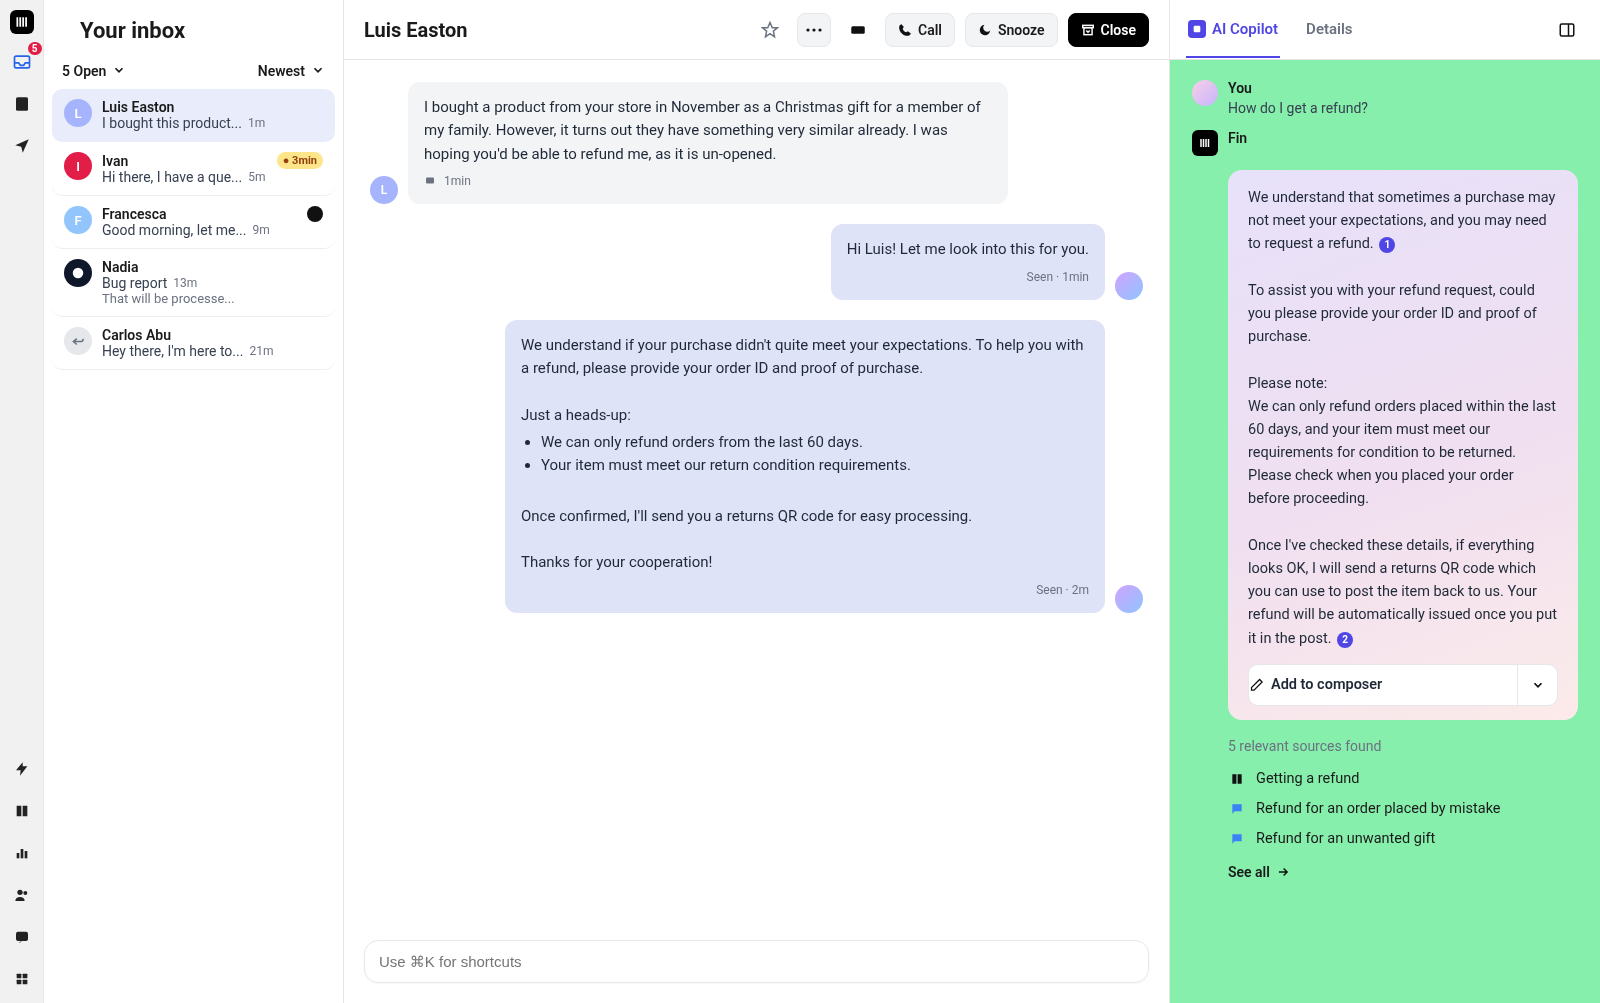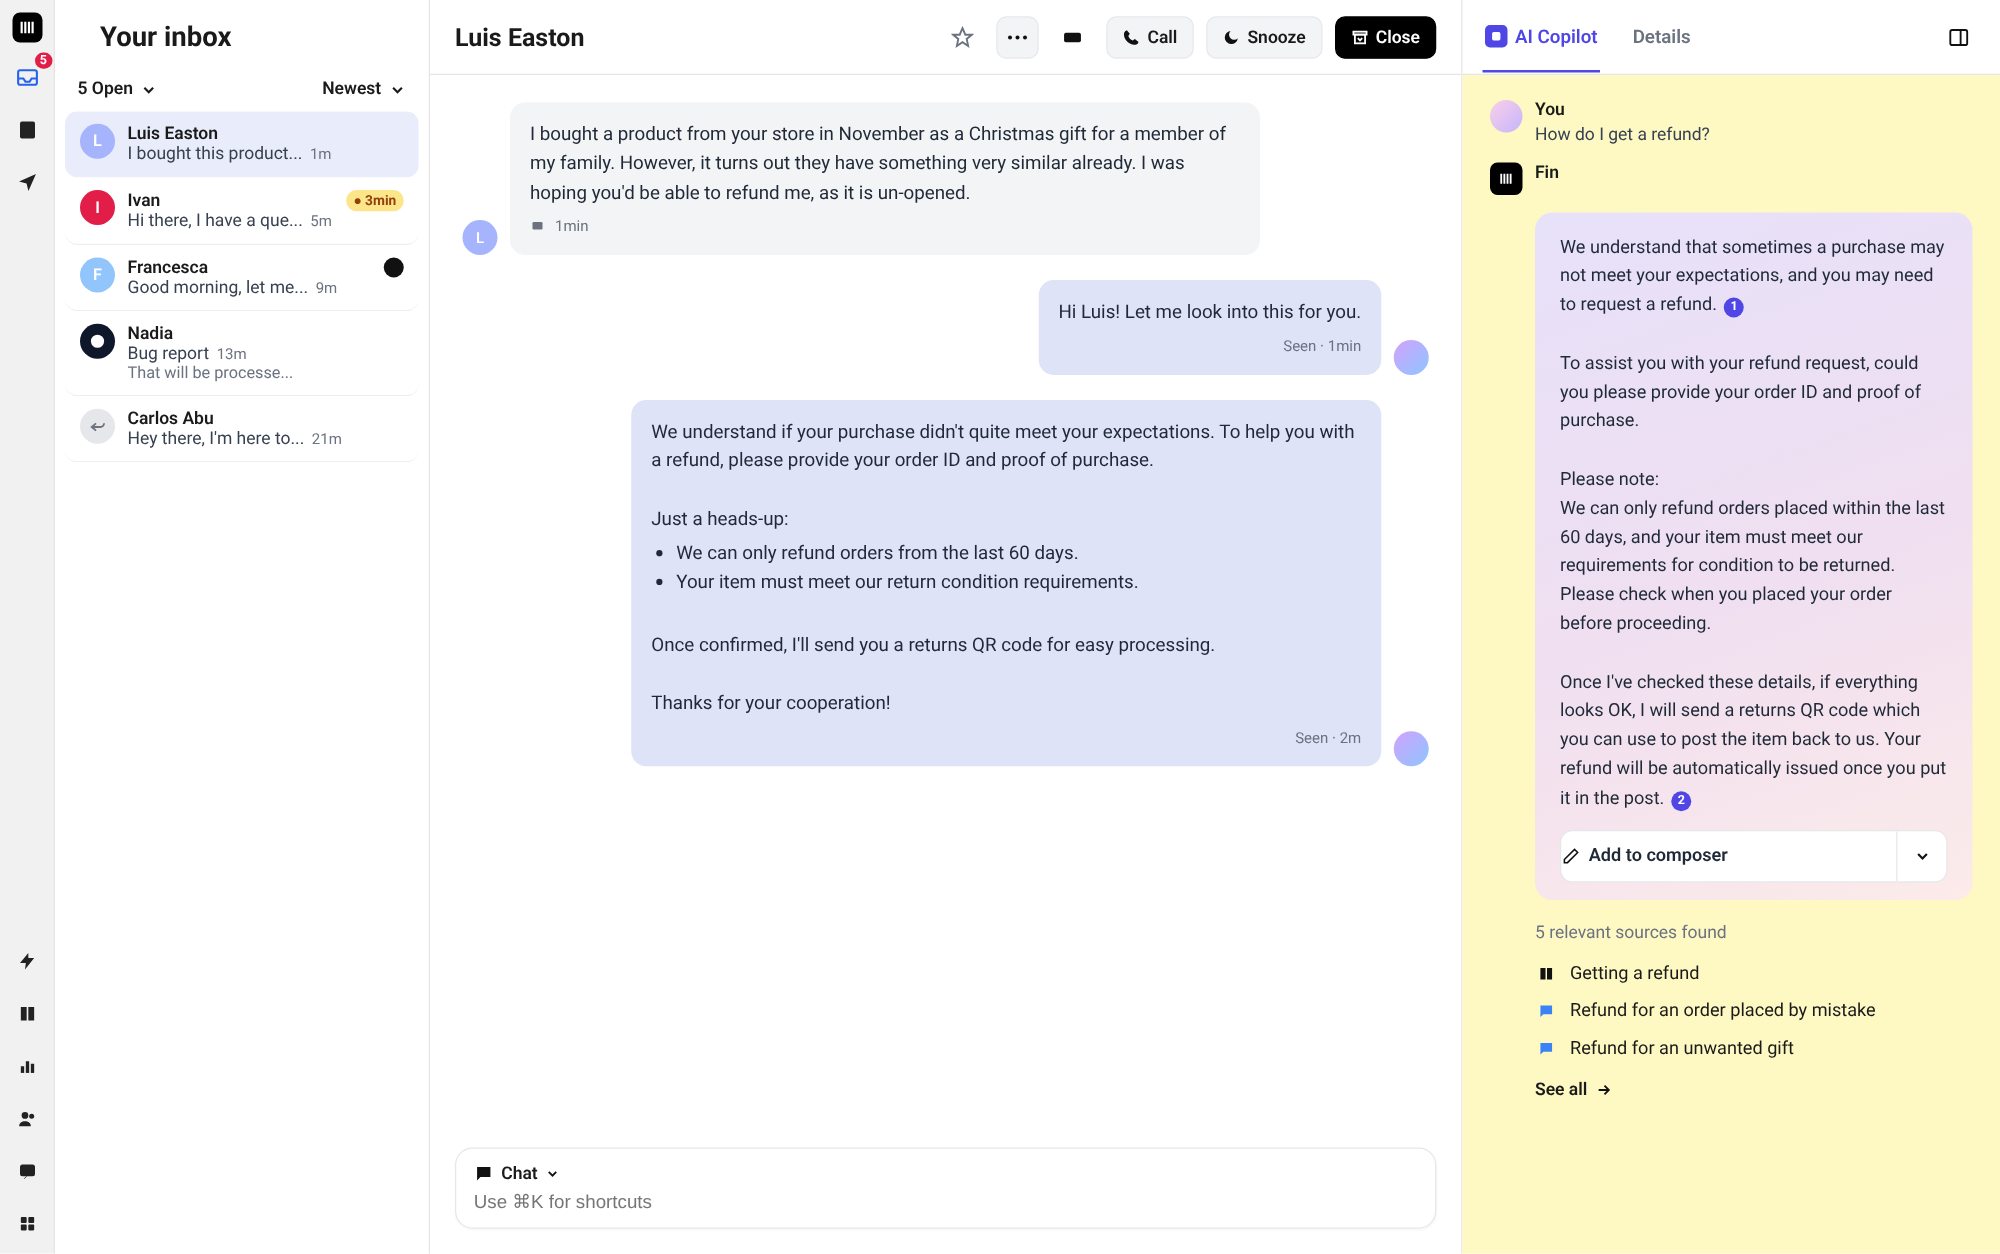--- a/index.html
+++ b/index.html
@@ -12,21 +12,21 @@
 .nav-rail .nav-item { width: 28px; height: 28px; display:flex;align-items:center;justify-content:center; border-radius:6px; cursor:pointer; position:relative; color:#222; }
 .nav-rail .nav-item.active { color:#2563eb; }
 .nav-rail .badge { position:absolute; top:-6px; right:-6px; background:#e11d48; color:#fff; font-size:10px; font-weight:700; border-radius:8px; padding:1px 4px; }
 .nav-rail .spacer { flex:1; }
 
 
 .inbox { width: 300px; border-right:1px solid #e5e5e5; display:flex; flex-direction:column; }
 .inbox-header { padding: 18px 36px 8px; }
 .inbox-title { font-size: 22px; font-weight: 700; }
 .inbox-toolbar { display:flex; align-items:center; justify-content:space-between; padding: 12px 18px 10px; }
-.tb-btn { display:flex; align-items:flex-end; gap:6px; cursor:pointer; font-weight:600; font-size:14px; }
+.tb-btn { display:flex; align-items:flex-start; gap:6px; cursor:pointer; font-weight:600; font-size:14px; }
 .tb-btn svg { width:14px; height:14px; }
 .conv-list { flex:1; overflow-y:auto; padding: 0 8px; }
 .conv { display:flex; gap:10px; padding:10px 12px; border-radius:10px; cursor:pointer; border-bottom:1px solid #eee; }
 .conv.selected { background:#e9edfb; border-bottom-color:transparent; }
 .conv .avatar { width:28px; height:28px; border-radius:50%; flex-shrink:0; display:flex; align-items:center; justify-content:center; color:#fff; font-weight:600; font-size:13px; }
 .conv .body { flex:1; min-width:0; }
 .conv .row1 { display:flex; align-items:center; gap:6px; }
 .conv .name { font-weight:600; font-size:14px; white-space:nowrap; overflow:hidden; text-overflow:ellipsis; flex:1;}
 .conv .time { font-size:12px; color:#6b7280; }
 .conv .preview { font-size:14px; color:#374151; white-space:nowrap; overflow:hidden; text-overflow:ellipsis; }
@@ -57,21 +57,21 @@
 .composer input { border:none; outline:none; width:100%; font-size:15px; color:#6b7280; }
 .agent-av { width:28px; height:28px; border-radius:50%; background:linear-gradient(135deg,#d1a3ff,#8ec5ff); flex-shrink:0; }
 
 
 .rpanel { width:430px; display:flex; flex-direction:column; }
 .rpanel-header { height:60px; border-bottom:1px solid #e5e5e5; display:flex; align-items:center; padding:0 16px; gap:24px; }
 .rtab { font-weight:600; font-size:15px; color:#6b7280; padding:18px 2px; cursor:pointer; display:flex; align-items:center; gap:6px; border-bottom:2px solid transparent; }
 .rtab.active { color:#4f46e5; border-bottom-color:#4f46e5; }
 .rtab .ai-badge { width:18px; height:18px; border-radius:4px; background:#4f46e5; display:flex; align-items:center; justify-content:center; }
 .rpanel-header .grow { flex:1; }
-.rbody { flex:1; overflow-y:auto; padding:20px 22px; background:#fef9c3; }
+.rbody { flex:1; overflow-y:auto; padding:20px 22px; background:#86efac; }
 .rblock { display:flex; gap:10px; margin-bottom:14px; }
 .rblock .rav { width:26px; height:26px; border-radius:50%; background:#ddd; flex-shrink:0; display:flex;align-items:center;justify-content:center;font-size:11px; }
 .rblock .rav.fin { border-radius:6px; background:#000; color:#fff; font-weight:700; font-family:monospace; }
 .rblock .rct .rname { font-weight:600; font-size:14px; }
 .rblock .rct .rtext { font-size:14px; color:#374151; margin-top:4px; }
 .fin-card { margin-left:36px; border-radius:14px; padding:16px 20px 14px; background:linear-gradient(160deg, #e7e1fa 0%, #f0dff0 55%, #fcebe9 100%); font-size:14.5px; line-height:1.6; color:#1f2937; }
 .fin-card .cite { display:inline-flex; width:16px; height:16px; border-radius:50%; background:#4f46e5; color:#fff; font-size:10px; align-items:center; justify-content:center; margin-left:2px; font-weight:700; }
 .fin-actions { margin-top:14px; display:flex; gap:0; background:#fff; border-radius:10px; overflow:hidden; border:1px solid #e5e7eb; }
 .fin-actions .primary { flex:1; height:40px; display:flex; align-items:center; gap:7px; font-weight:600; cursor:pointer; }
 .fin-actions .drop { width:40px; display:flex; align-items:center; justify-content:center; border-left:1px solid #e5e7eb; cursor:pointer; }
@@ -302,29 +302,20 @@
         <div class="msg-row out">
           <div class="bubble out"><p>We understand if your purchase didn't quite meet your expectations. To help you with a refund, please provide your order ID and proof of purchase.</p><br><p>Just a heads-up:</p><ul>
               <li>We can only refund orders from the last 60 days.</li>
               <li>Your item must meet our return condition requirements.</li>
             </ul><br><p>Once confirmed, I'll send you a returns QR code for easy processing.</p><br><p>Thanks for your cooperation!</p><div class="meta">Seen ·   2m</div></div>
           <div class="agent-av"></div>
         </div>
       </div>
 
     <div class="composer">
-      <div class="chead">
-        <svg width="16" height="16" viewBox="0 0 24 24" fill="#111">
-            <path d="M4 4h16v12H8l-4 4z"></path>
-          </svg>
-        <span>Chat</span>
-        <svg width="12" height="12" viewBox="0 0 24 24" fill="none" stroke="#111" stroke-width="3">
-            <path d="M6 9l6 6 6-6"></path>
-          </svg>
-      </div>
       <input placeholder="Use ⌘K for shortcuts" style="">
     </div>
   </div>
 
   <div class="rpanel">
     <div class="rpanel-header">
       <div class="rtab active">
         <span class="ai-badge">
             <svg width="10" height="10" viewBox="0 0 24 24" fill="#fff">
               <rect x="4" y="4" width="16" height="16" rx="3"></rect>

